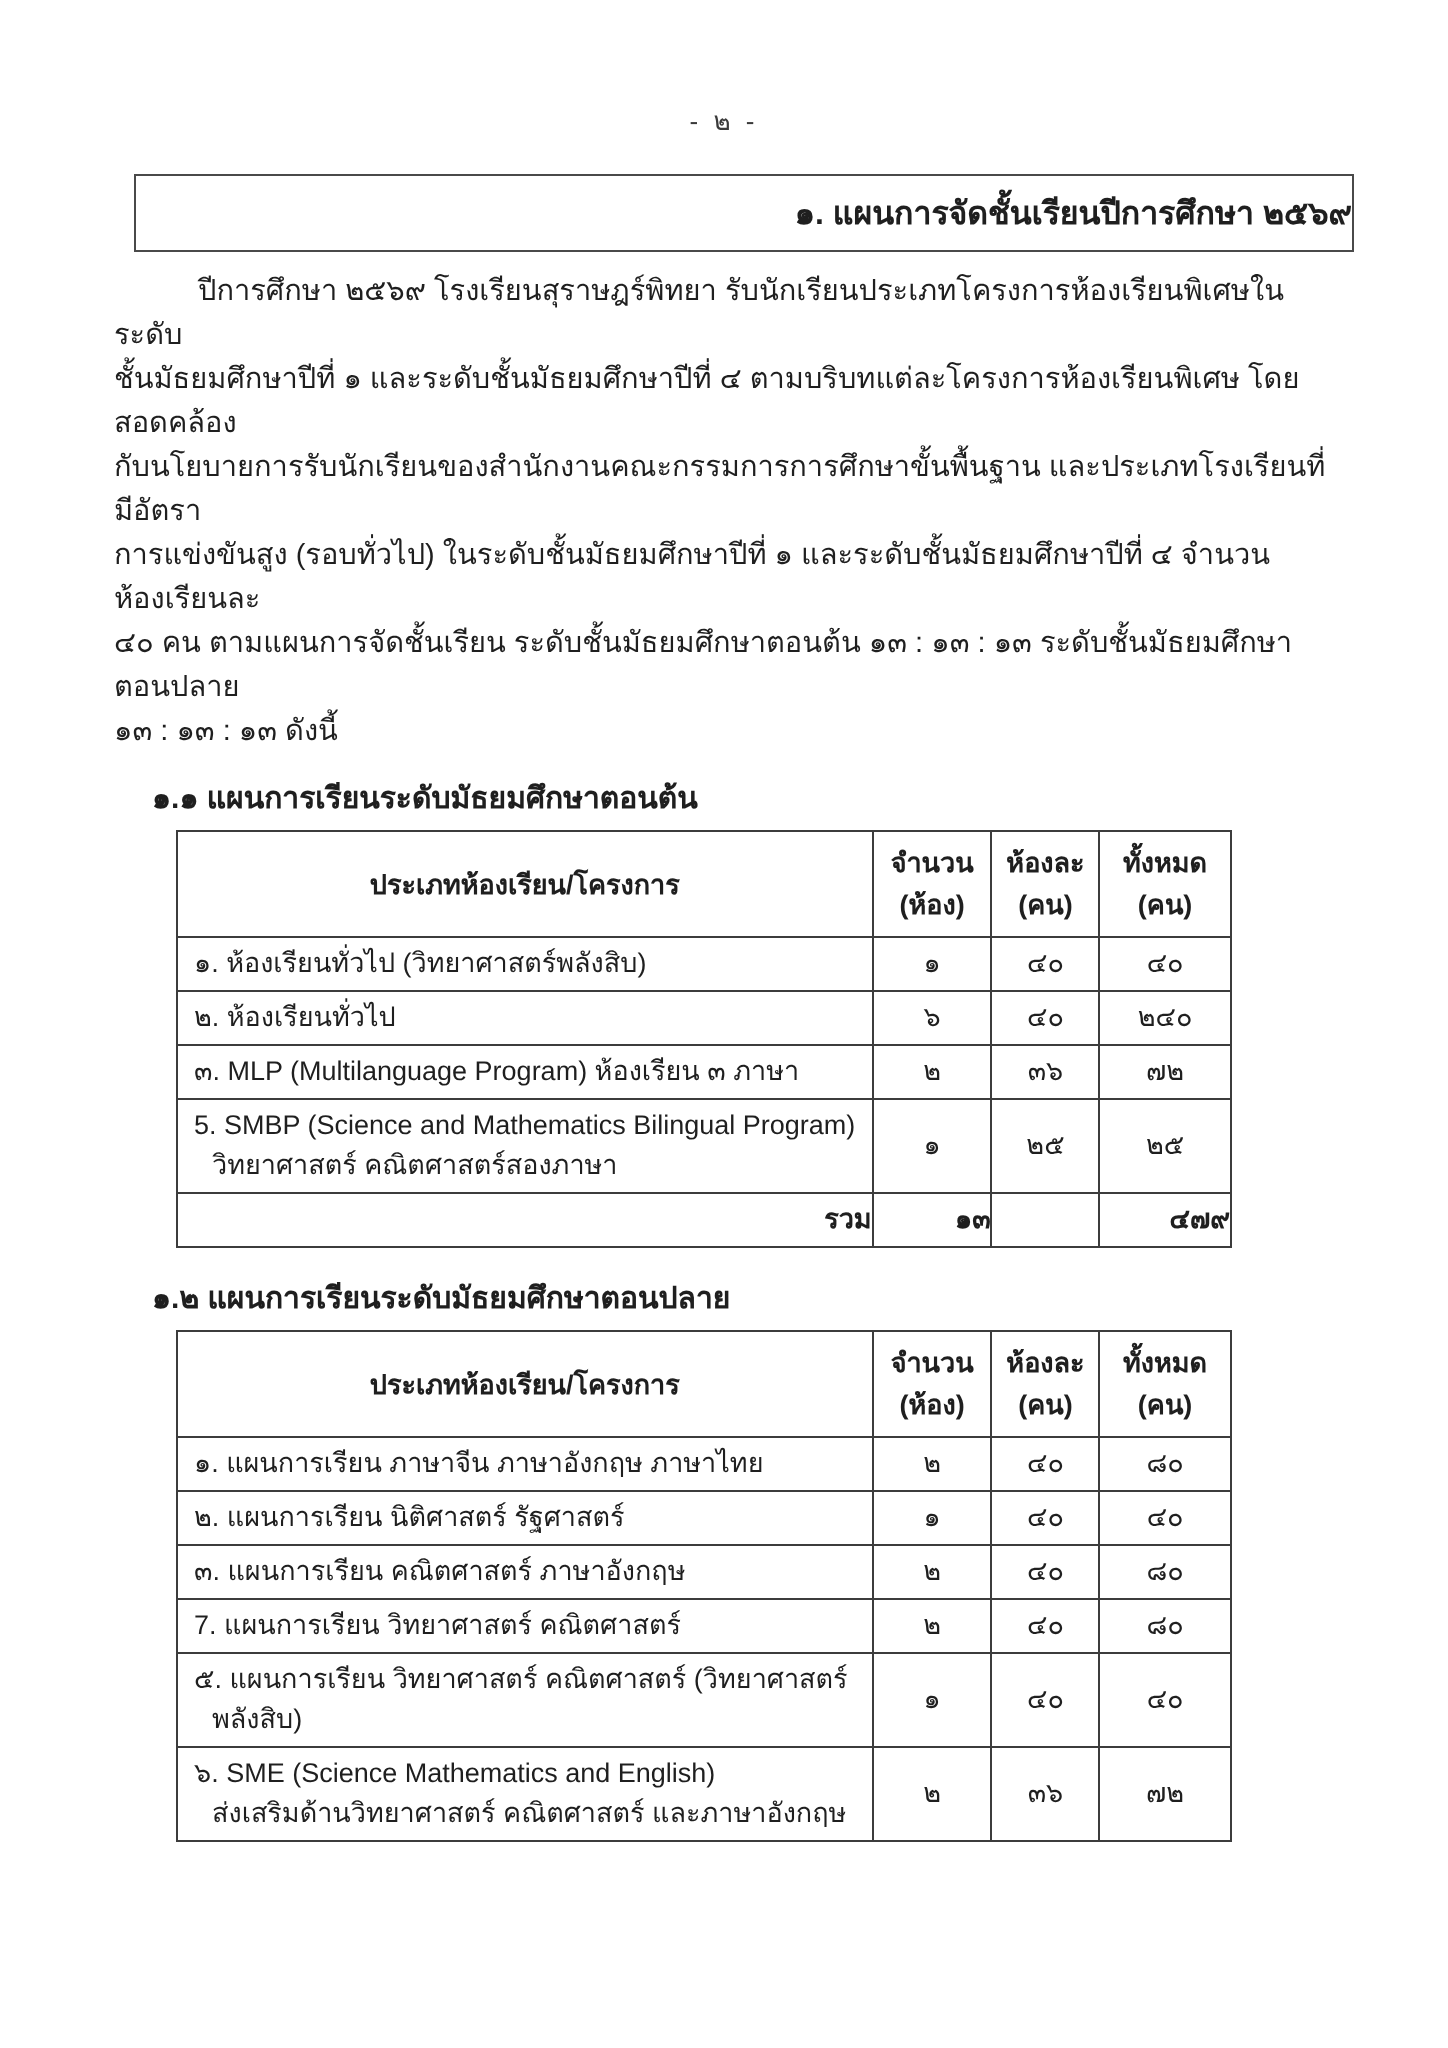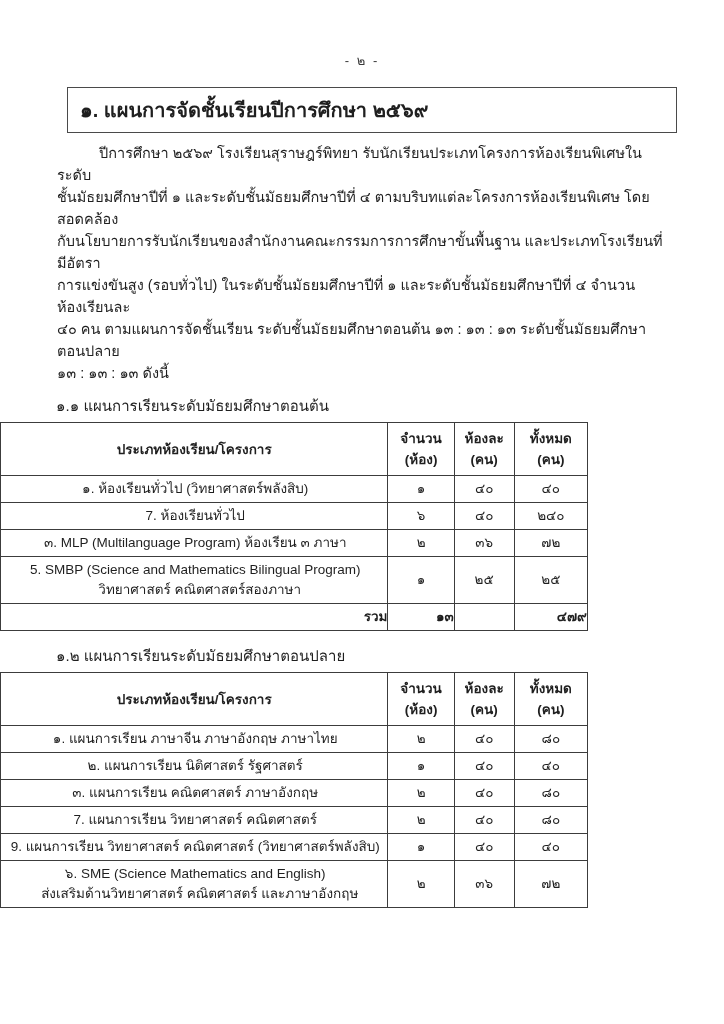--- a/index.html
+++ b/index.html
@@ -7,43 +7,43 @@
   body {
     width: 724px; height: 1024px; overflow: hidden;
     font-family: "Liberation Sans", "DejaVu Sans", sans-serif;
     color: #1f1f1f;
   }
   .page { position: relative; width: 724px; height: 1024px; padding-top: 50px; background: #fff; }
   .page-number { text-align: center; font-size: 13px; color: #3a3a3a; letter-spacing: 2px; }
   .title-box {
     margin: 16px 47px 0 67px;
     border: 1.5px solid #4a4a4a;
-    padding: 6px 12px;
-    text-align: left;
+    padding: 6px 0;
+    text-align: right;
     font-weight: bold;
-    font-size: 20px;
+    font-size: 16px;
   }
   .intro {
     width: 612px; margin: 9px 0 0 57px;
     font-size: 14.5px; line-height: 22px;
     white-space: pre-line;
     text-indent: 42px;
   }
-  .sub-heading { margin: 10px 0 4px 56px; font-size: 15px; font-weight: normal; }
+  .sub-heading { margin: 10px 0 4px 76px; font-size: 15px; font-weight: bold; }
   .sub-heading.second { margin-top: 13px; }
   table.plan {
-    width: 588px; 
+    width: 528px; margin-left: 88px;
     border-collapse: collapse; table-layout: fixed;
     font-size: 13.5px;
   }
   table.plan col.c-name  { width: 66%; }
   table.plan col.c-rooms { width: 11.3%; }
   table.plan col.c-per   { width: 10.2%; }
   table.plan col.c-total { width: 12.5%; }
-  table.plan th, table.plan td { border: 1px solid #3c3c3c; vertical-align: middle; text-align: center; }
+  table.plan th, table.plan td { border: 1px solid #3c3c3c; vertical-align: middle; }
   table.plan thead th {
     font-weight: bold; text-align: center;
     padding: 5px 2px; line-height: 21px;
     white-space: pre-line;
   }
   td.name {
     padding: 3px 6px 3px 17px;
     text-indent: -9px;
     line-height: 20px;
     white-space: pre-line;
@@ -92,21 +92,21 @@
     <tbody>
 
         <tr>
           <td class="name">๑. ห้องเรียนทั่วไป (วิทยาศาสตร์พลังสิบ)</td>
           <td class="num">๑</td>
           <td class="num">๔๐</td>
           <td class="num">๔๐</td>
         </tr>
 
         <tr>
-          <td class="name">7. ห้องเรียนทั่วไป</td>
+          <td class="name">๒. ห้องเรียนทั่วไป</td>
           <td class="num">๖</td>
           <td class="num">๔๐</td>
           <td class="num">๒๔๐</td>
         </tr>
 
         <tr>
           <td class="name">๓. MLP (Multilanguage Program) ห้องเรียน ๓ ภาษา</td>
           <td class="num">๒</td>
           <td class="num">๓๖</td>
           <td class="num">๗๒</td>
@@ -176,21 +176,21 @@
         </tr>
 
         <tr>
           <td class="name">7. แผนการเรียน วิทยาศาสตร์ คณิตศาสตร์</td>
           <td class="num">๒</td>
           <td class="num">๔๐</td>
           <td class="num">๘๐</td>
         </tr>
 
         <tr>
-          <td class="name">9. แผนการเรียน วิทยาศาสตร์ คณิตศาสตร์  (วิทยาศาสตร์พลังสิบ)</td>
+          <td class="name">๕. แผนการเรียน วิทยาศาสตร์ คณิตศาสตร์  (วิทยาศาสตร์พลังสิบ)</td>
           <td class="num">๑</td>
           <td class="num">๔๐</td>
           <td class="num">๔๐</td>
         </tr>
 
         <tr>
           <td class="name">๖. SME (Science Mathematics and English)
 ส่งเสริมด้านวิทยาศาสตร์ คณิตศาสตร์ และภาษาอังกฤษ</td>
           <td class="num">๒</td>
           <td class="num">๓๖</td>

